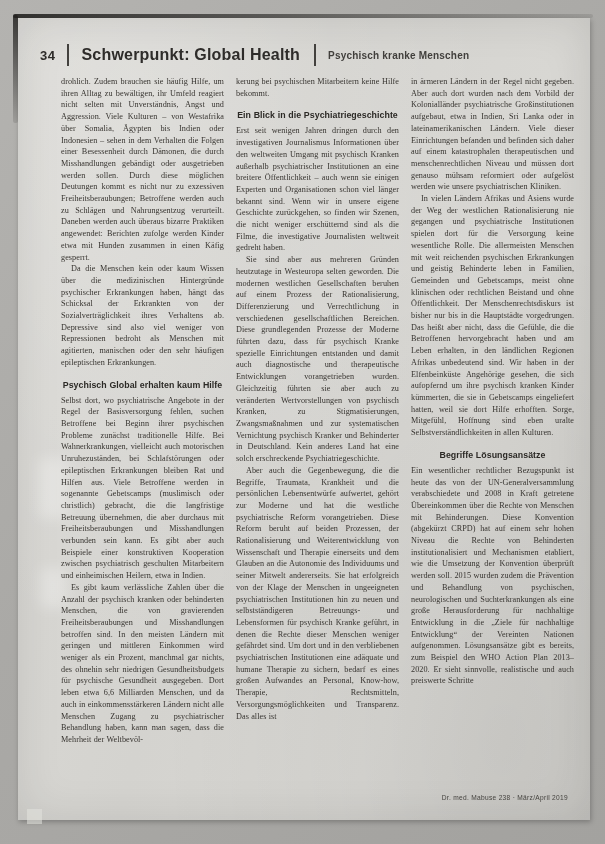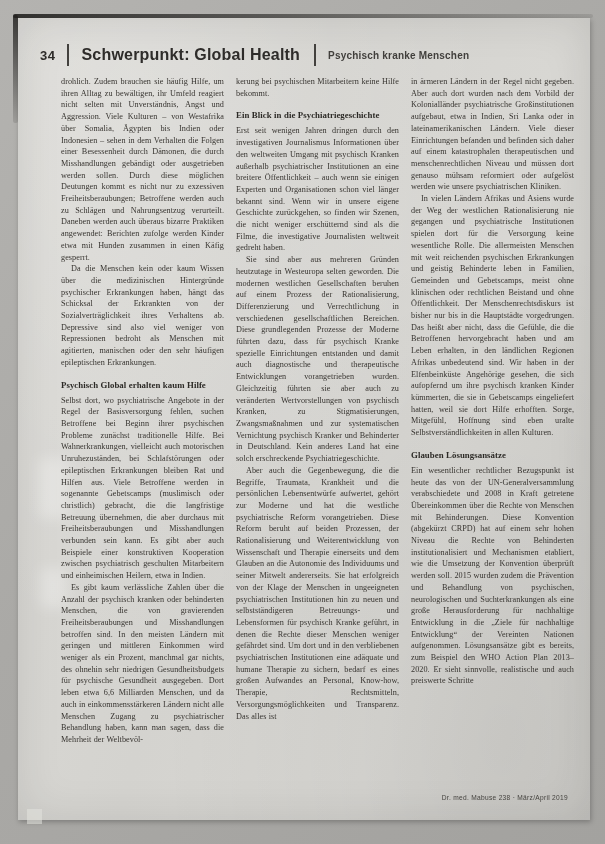--- a/index.html
+++ b/index.html
@@ -110,27 +110,27 @@
     line-height: 11.7px;
     color: #373430;
     letter-spacing: 0.05px;
     word-spacing: 0.2px;
     filter: blur(0.32px);
     hyphens: auto;
   }
   .col p { margin: 0; }
   .col p.indent { text-indent: 10px; }
   .col h3 {
-    font-family: Liberation Serif, serif;
+    font-family: Liberation Sans, sans-serif;
     font-size: 8.8px;
     line-height: 11px;
     font-weight: bold;
     color: #2c2a26;
     margin: 11px 0 4px 0;
-    text-align: left;
+    text-align: center;
   }
   
   .footer {
     position: absolute;
     right: 22px;
     top: 776px;
     font-family: "Liberation Sans", sans-serif;
     font-size: 6.6px;
     color: #45433f;
     letter-spacing: 0.3px;
@@ -169,21 +169,21 @@
         <p>kerung bei psychischen Mitarbeitern keine Hilfe bekommt.</p>
         <h3>Ein Blick in die Psychiatriegeschichte</h3>
         <p>Erst seit wenigen Jahren dringen durch den investigativen Journalismus Informationen über den weltweiten Umgang mit psychisch Kranken außerhalb psychiatrischer Institutionen an eine breitere Öffentlichkeit – auch wenn sie einigen Experten und Organisationen schon viel länger bekannt sind. Wenn wir in unsere eigene Geschichte zurückgehen, so finden wir Szenen, die nicht weniger erschütternd sind als die Filme, die investigative Journalisten weltweit gedreht haben.</p>
         <p class="indent">Sie sind aber aus mehreren Gründen heutzutage in Westeuropa selten geworden. Die modernen westlichen Gesellschaften beruhen auf einem Prozess der Rationalisierung, Differenzierung und Verrechtlichung in verschiedenen gesellschaftlichen Bereichen. Diese grundlegenden Prozesse der Moderne führten dazu, dass für psychisch Kranke spezielle Einrichtungen entstanden und damit auch diagnostische und therapeutische Entwicklungen vorangetrieben wurden. Gleichzeitig führten sie aber auch zu veränderten Wertvorstellungen von psychisch Kranken, zu Stigmatisierungen, Zwangsmaßnahmen und zur systematischen Vernichtung psychisch Kranker und Behinderter in Deutschland. Kein anderes Land hat eine solch erschreckende Psychiatriegeschichte.</p>
         <p class="indent">Aber auch die Gegenbewegung, die die Begriffe, Traumata, Krankheit und die persönlichen Lebensentwürfe aufwertet, gehört zur Moderne und hat die westliche psychiatrische Reform vorangetrieben. Diese Reform beruht auf beiden Prozessen, der Rationalisierung und Weiterentwicklung von Wissenschaft und Therapie einerseits und dem Glauben an die Autonomie des Individuums und seiner Mitwelt andererseits. Sie hat erfolgreich von der Klage der Menschen in ungeeigneten psychiatrischen Institutionen hin zu neuen und selbstständigeren Betreuungs- und Lebensformen für psychisch Kranke geführt, in denen die Rechte dieser Menschen weniger gefährdet sind. Um dort und in den verbliebenen psychiatrischen Institutionen eine adäquate und humane Therapie zu sichern, bedarf es eines großen Aufwandes an Personal, Know-how, Therapie, Rechtsmitteln, Versorgungsmöglichkeiten und Transparenz. Das alles ist</p>
       </div>
 
       <div class="col">
         <p>in ärmeren Ländern in der Regel nicht gegeben. Aber auch dort wurden nach dem Vorbild der Kolonialländer psychiatrische Großinstitutionen aufgebaut, etwa in Indien, Sri Lanka oder in lateinamerikanischen Ländern. Viele dieser Einrichtungen befanden und befinden sich daher auf einem katastrophalen therapeutischen und menschenrechtlichen Niveau und müssen dort genauso mühsam reformiert oder aufgelöst werden wie unsere psychiatrischen Kliniken.</p>
         <p class="indent">In vielen Ländern Afrikas und Asiens wurde der Weg der westlichen Rationalisierung nie gegangen und psychiatrische Institutionen spielen dort für die Versorgung keine wesentliche Rolle. Die allermeisten Menschen mit weit reichenden psychischen Erkrankungen und geistig Behinderte leben in Familien, Gemeinden und Gebetscamps, meist ohne klinischen oder rechtlichen Beistand und ohne Öffentlichkeit. Der Menschenrechtsdiskurs ist bisher nur bis in die Hauptstädte vorgedrungen. Das heißt aber nicht, dass die Gefühle, die die Betroffenen hervorgebracht haben und am Leben erhalten, in den ländlichen Regionen Afrikas unbedeutend sind. Wir haben in der Elfenbeinküste Angehörige gesehen, die sich aufopfernd um ihre psychisch kranken Kinder kümmerten, die sie in Gebetscamps eingeliefert hatten, weil sie dort Hilfe erhofften. Sorge, Mitgefühl, Hoffnung sind eben uralte Selbstverständlichkeiten in allen Kulturen.</p>
-        <h3>Glauben Lösungsansätze</h3>
+        <h3>Begriffe Lösungsansätze</h3>
         <p>Ein wesentlicher rechtlicher Bezugspunkt ist heute das von der UN-Generalversammlung verabschiedete und 2008 in Kraft getretene Übereinkommen über die Rechte von Menschen mit Behinderungen. Diese Konvention (abgekürzt CRPD) hat auf einem sehr hohen Niveau die Rechte von Behinderten institutionalisiert und Mechanismen etabliert, wie die Umsetzung der Konvention überprüft werden soll. 2015 wurden zudem die Prävention und Behandlung von psychischen, neurologischen und Suchterkrankungen als eine große Herausforderung für nachhaltige Entwicklung in die „Ziele für nachhaltige Entwicklung“ der Vereinten Nationen aufgenommen. Lösungsansätze gibt es bereits, zum Beispiel den WHO Action Plan 2013–2020. Er sieht sinnvolle, realistische und auch preiswerte Schritte</p>
       </div>
 
     </div>
 
     <div class="footer">Dr. med. Mabuse 238 · März/April 2019</div>
 
   </div>
 
   <div class="artifact-top"></div>

